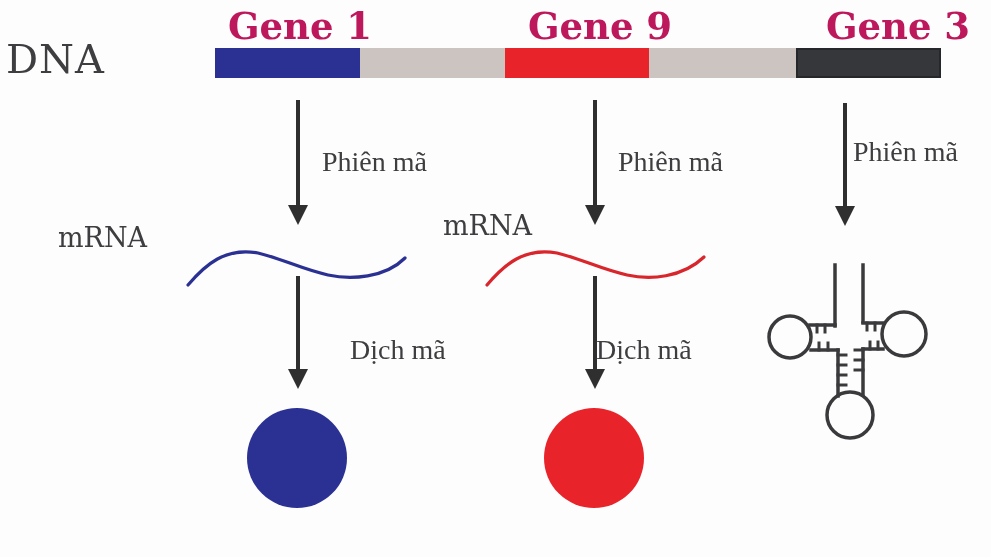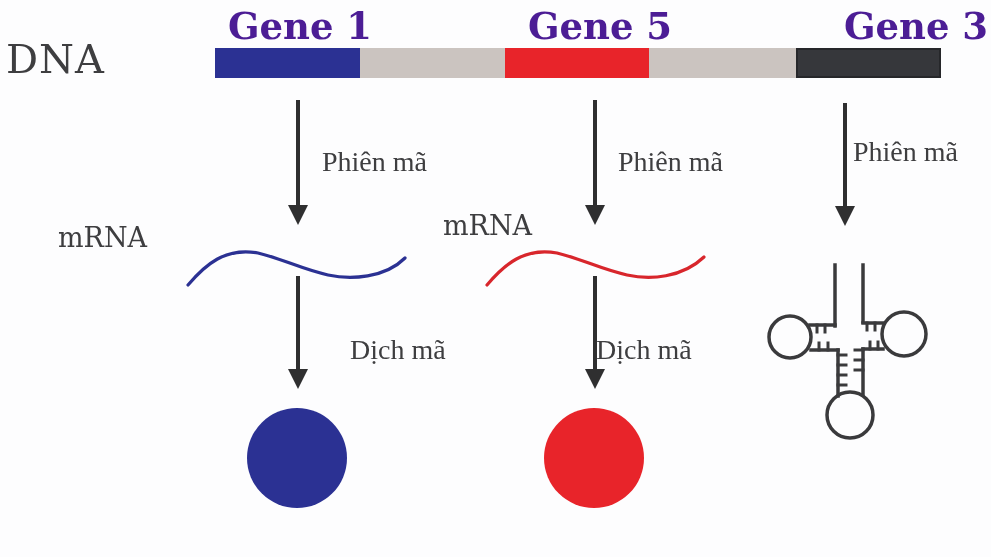--- a/index.html
+++ b/index.html
@@ -12,25 +12,25 @@
     font-family:"DejaVu Serif","Liberation Serif",serif;
   }
   .abs{position:absolute;}
   
   .dna-label{
     left:6px;top:36px;
     font-size:40px;color:#3e3e40;letter-spacing:1px;
   }
   .gene-label{
     top:4px;width:150px;text-align:center;
-    font-size:37px;font-weight:bold;color:#4c1d95;
+    font-size:37px;font-weight:bold;color:#be185d;
   }
   .gene-label.g1{left:225px;}
   .gene-label.g2{left:525px;}
-  .gene-label.g3{left:841px;}
+  .gene-label.g3{left:823px;}
   .proc-label{font-size:28px;color:#3e3e40;white-space:nowrap;font-family:Liberation Serif, serif;}
   .mrna-label{font-size:27px;color:#3e3e40;white-space:nowrap;text-align:center;}
   
   .dna-bar{
     left:215px;top:48px;width:726px;height:30px;
     display:flex;
   }
   .seg{height:100%;}
   .seg-gene1{width:145px;background:#2b3193;}
   .seg-spacer1{width:145px;background:#cbc4c0;}
@@ -52,21 +52,21 @@
   svg{display:block;}
 </style>
 </head>
 <body>
 
 <div class="stage">
 
   <div class="abs dna-label">DNA</div>
 
   <div class="abs gene-label g1">Gene 1</div>
-  <div class="abs gene-label g2">Gene 5</div>
+  <div class="abs gene-label g2">Gene 9</div>
   <div class="abs gene-label g3">Gene 3</div>
 
   <div class="abs dna-bar">
     <div class="seg seg-gene1"></div>
     <div class="seg seg-spacer1"></div>
     <div class="seg seg-gene2"></div>
     <div class="seg seg-spacer2"></div>
     <div class="seg seg-gene3"></div>
   </div>
 

